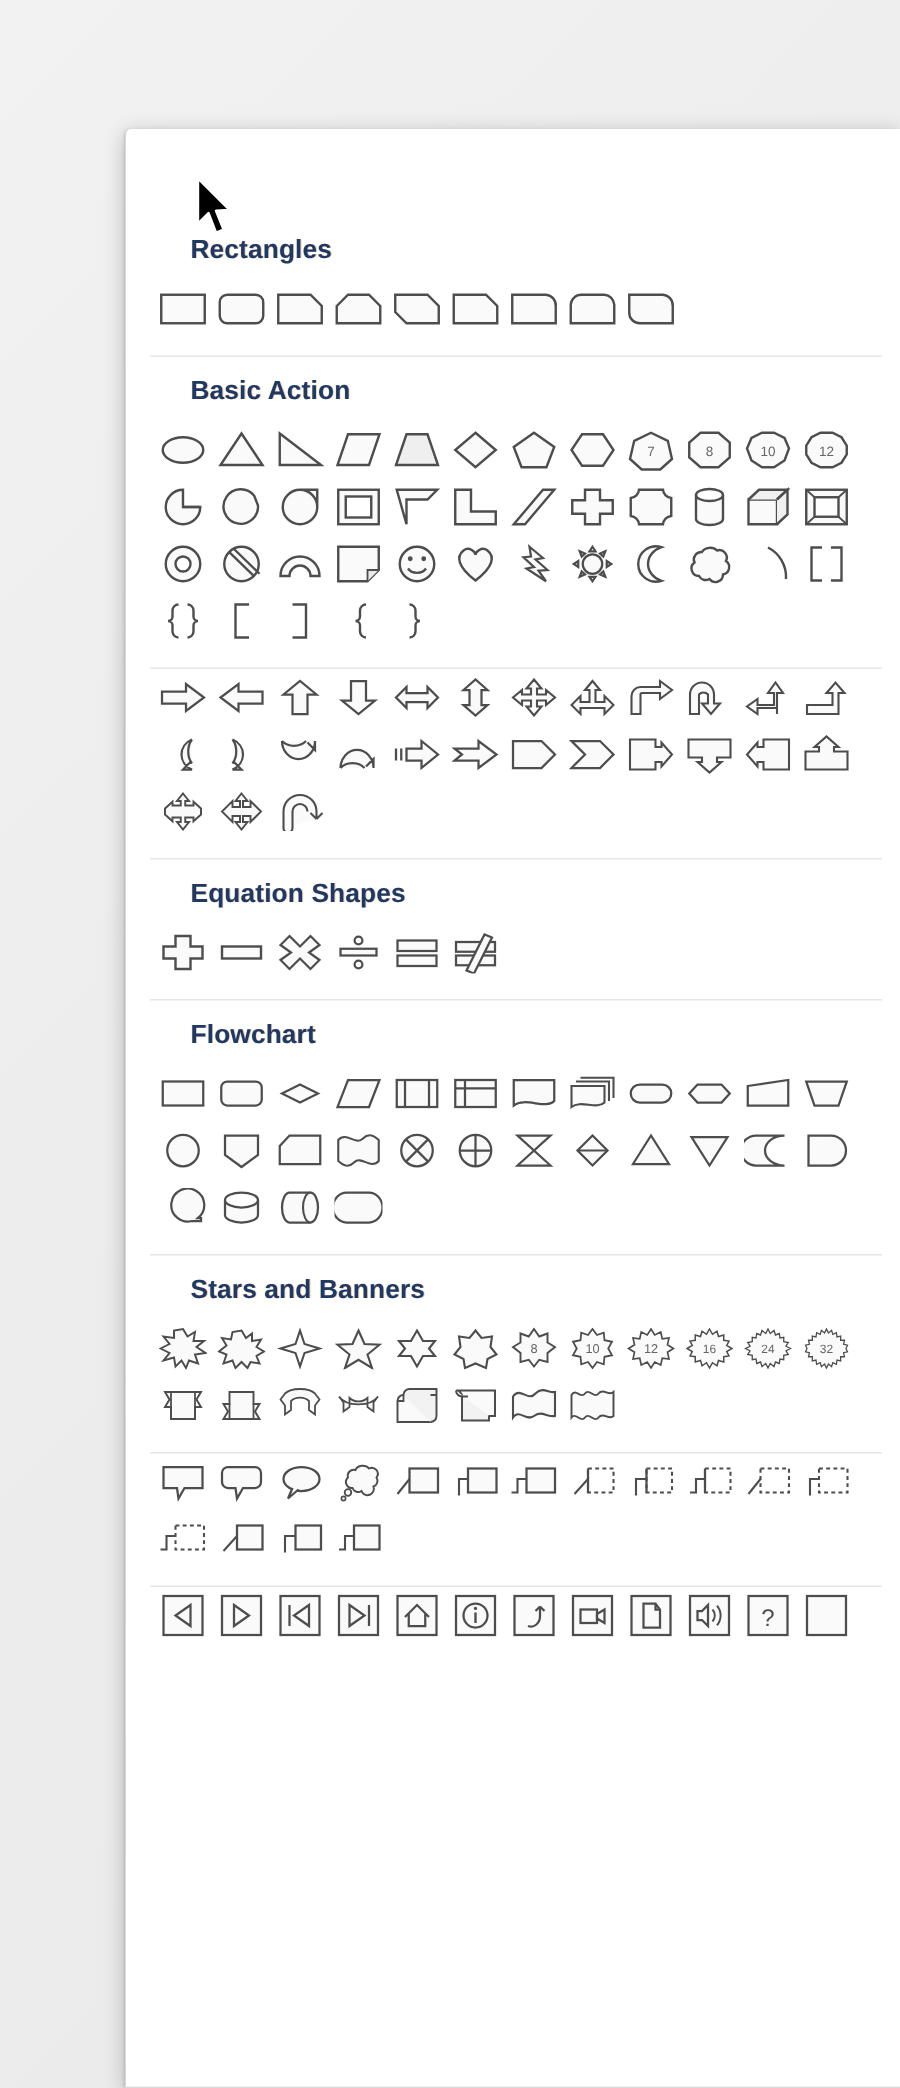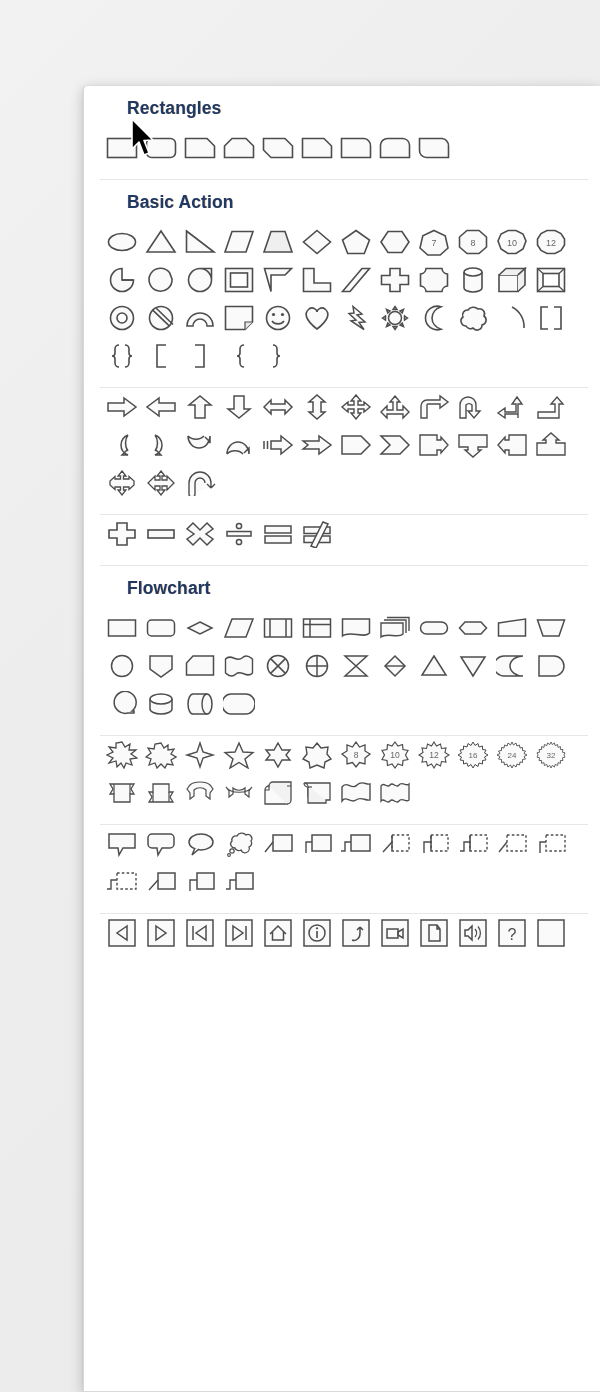--- a/index.html
+++ b/index.html
@@ -144,20 +144,21 @@
     top: 86px;
     width: 517px;
     height: 1306px;
     background: #ffffff;
     border: 1px solid #d9d9d9;
     border-top: none;
     border-right: none;
     border-radius: 4px 0 0 0;
     box-shadow: 0 3px 14px rgba(0,0,0,0.22), 0 0 2px rgba(0,0,0,0.12);
     box-sizing: border-box;
+    padding-top: 58px;
     overflow: hidden;
   }
 
   .sec-head {
     font-size: 17.5px;
     font-weight: bold;
     color: #1f3864;
     padding-left: 43px;
     margin: 0;
     letter-spacing: 0.1px;
@@ -688,20 +689,21 @@
                 <path d="M5 24 V13 A11 11 0 0 1 27 13 V18 M27 18 L23 14 M27 18 L31 14 M5 24 A1 1 0 0 0 11 24 V13 A5 5 0 0 1 21 13" fill="#fafafa" stroke="#4d4d4d" stroke-width="1.4"></path>
               </svg>
             </div>
         </div>
       </div>
     </div>
 
     <div class="divider"></div>
 
     <div class="sec">
+      <div class="sec-head">Equation Shapes</div>
       <div class="rows">
         <div class="row">
           <div class="cell">
               <svg width="32" height="28" viewBox="0 0 32 28">
                 <path d="M11 3 H21 V10 H29 V18 H21 V25 H11 V18 H3 V10 H11 Z" fill="#fafafa" stroke="#4d4d4d" stroke-width="1.6"></path>
               </svg>
             </div>
           <div class="cell">
               <svg width="32" height="28" viewBox="0 0 32 28">
                 <rect x="3" y="10" width="26" height="8" fill="#fafafa" stroke="#4d4d4d" stroke-width="1.6"></rect>
@@ -895,20 +897,21 @@
                 <path d="M8 3 H23 A9 10 0 0 1 23 23 H8 A9 10 0 0 1 8 3 Z" fill="#fafafa" stroke="#4d4d4d" stroke-width="1.5"></path>
               </svg>
             </div>
         </div>
       </div>
     </div>
 
     <div class="divider"></div>
 
     <div class="sec">
+      <div class="sec-head">Stars and Banners</div>
       <div class="rows">
         <div class="row">
           <div class="cell">
               <svg width="32" height="28" viewBox="0 0 32 28">
                 <path d="M16 1 L19 6 L24 3 L23 9 L30 9 L25 13 L31 17 L24 18 L26 24 L20 22 L18 27 L15 22 L11 26 L10 20 L3 22 L7 17 L1 14 L7 11 L3 6 L10 7 L10 2 Z" fill="#fafafa" stroke="#4d4d4d" stroke-width="1.3"></path>
               </svg>
             </div>
           <div class="cell">
               <svg width="32" height="28" viewBox="0 0 32 28">
                 <path d="M16 2 L19 7 L23 4 L23 9 L29 8 L26 13 L31 16 L26 19 L28 24 L22 23 L20 27 L16 23 L12 27 L10 22 L4 24 L6 18 L1 16 L6 12 L3 7 L9 8 L10 3 Z" fill="#fafafa" stroke="#4d4d4d" stroke-width="1.3"></path>

